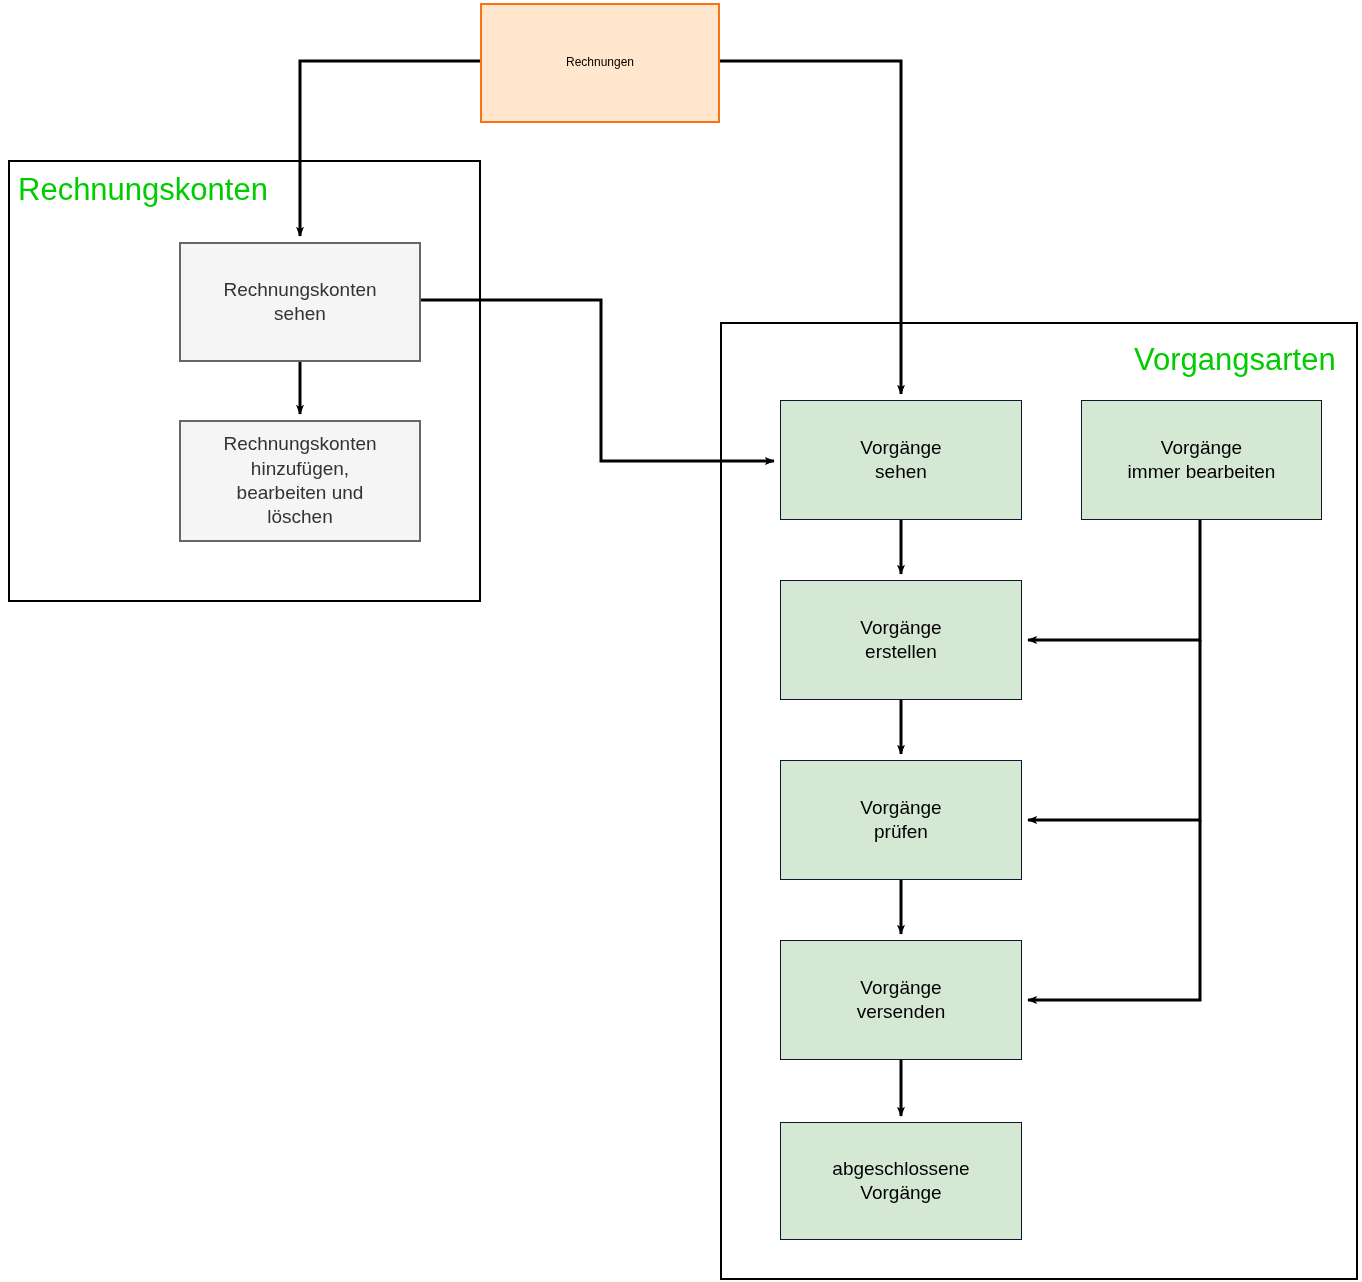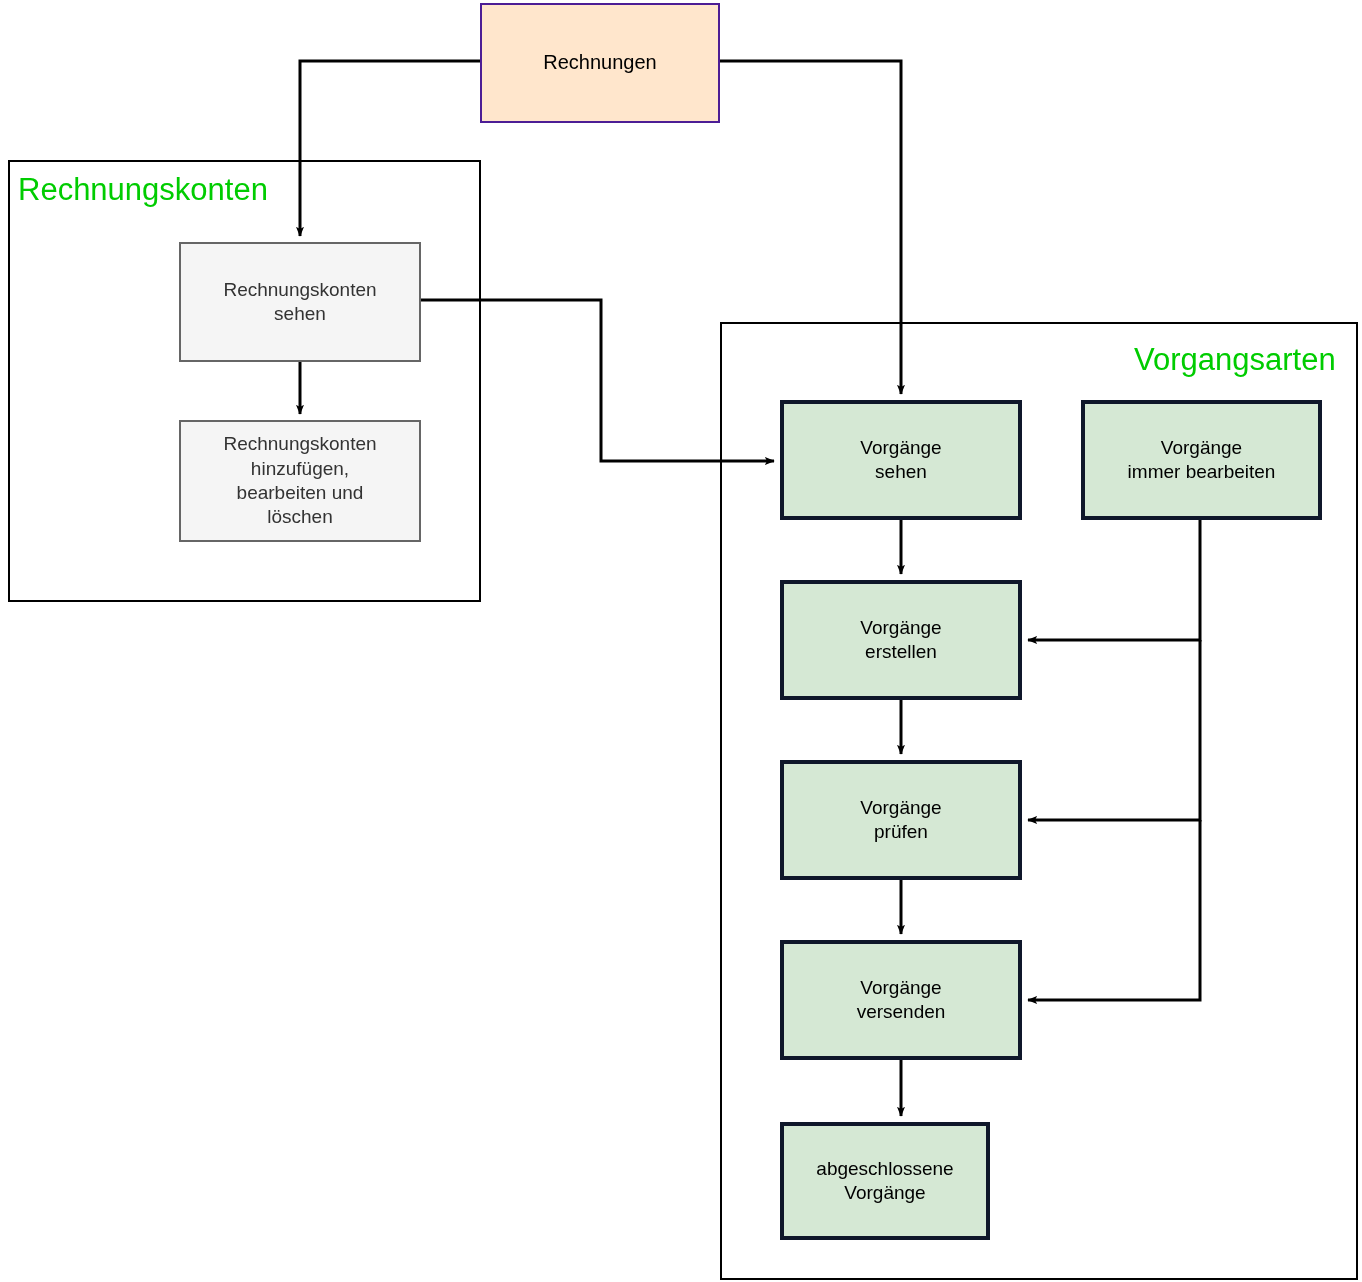--- a/index.html
+++ b/index.html
@@ -47,33 +47,33 @@
   }
   .group-title {
     position: absolute;
     color: #00cc00;
     font-size: 31px;
     line-height: 1;
     white-space: nowrap;
   }
   .orange-node {
     background: #ffe6cc;
-    border: 2px solid #4c1d95;
+    border: 2px solid #f97316;
     color: #000000;
-    font-size: 20px;
+    font-size: 12px;
   }
   .gray-node {
     background: #f5f5f5;
     border: 2px solid #666666;
     color: #333333;
     font-size: 19px;
   }
   .green-node {
     background: #d5e8d4;
-    border: 4px solid #0f172a;
+    border: 1px solid #0f172a;
     color: #000000;
     font-size: 19px;
   }
 </style>
 </head>
 <body>
 
 <div id="diagram-root">
 
   <svg id="diagram-svg" viewBox="0 0 1362 1282">
@@ -150,18 +150,18 @@
   <div class="node-box green-node" style="left:780px; top:760px; width:242px; height:120px;">
     <span class="node-label">Vorgänge
 prüfen</span>
   </div>
 
   <div class="node-box green-node" style="left:780px; top:940px; width:242px; height:120px;">
     <span class="node-label">Vorgänge
 versenden</span>
   </div>
 
-  <div class="node-box green-node" style="left:780px; top:1122px; width:210px; height:118px;">
+  <div class="node-box green-node" style="left:780px; top:1122px; width:242px; height:118px;">
     <span class="node-label">abgeschlossene
 Vorgänge</span>
   </div>
 
 </div>
 
 </body></html>

